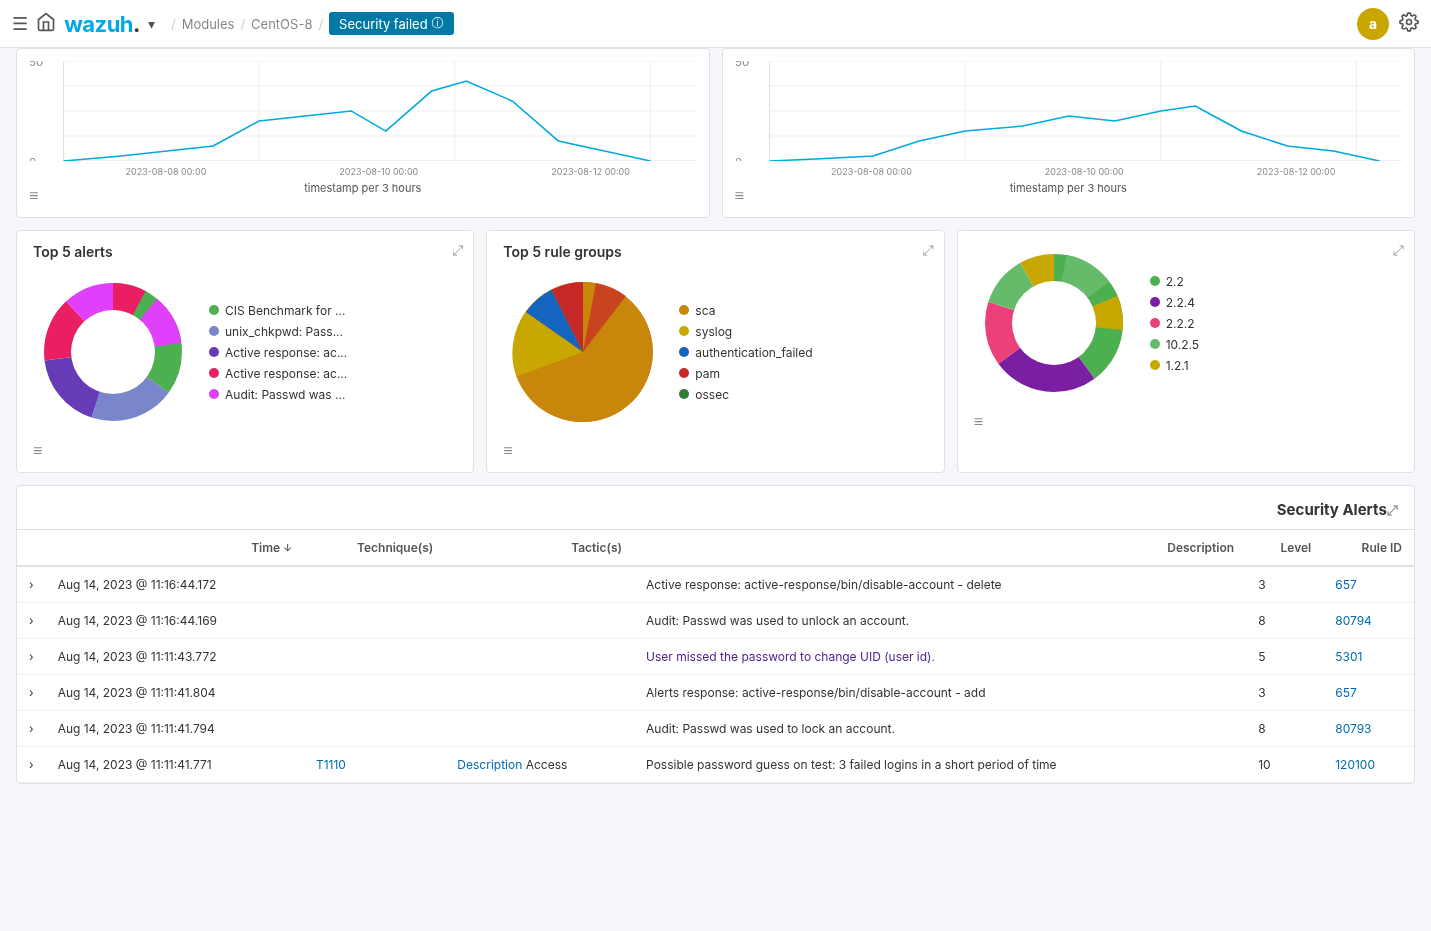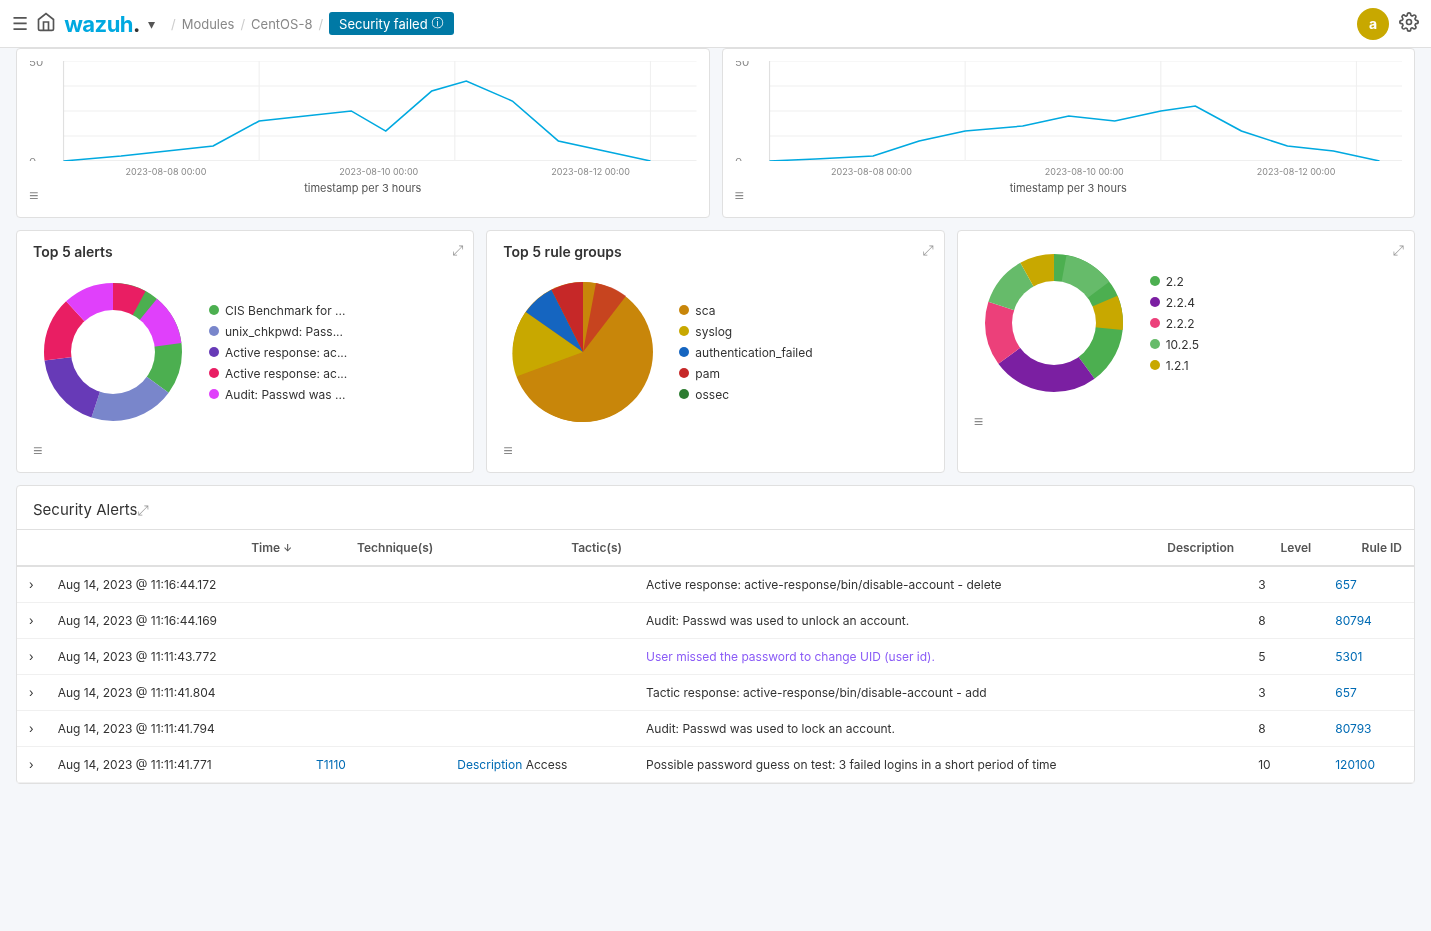--- a/index.html
+++ b/index.html
@@ -36,21 +36,21 @@
     .pie-panel { background: #fff; border: 1px solid #e0e0e0; border-radius: 4px; padding: 12px 16px; flex: 1; position: relative; }
     .pie-panel-title { font-size: 14px; font-weight: 600; color: #333; margin-bottom: 12px; }
     .expand-icon { position: absolute; top: 10px; right: 10px; color: #999; cursor: pointer; font-size: 14px; }
     .pie-content { display: flex; align-items: center; gap: 16px; }
     .pie-legend { display: flex; flex-direction: column; gap: 6px; font-size: 12px; }
     .legend-item { display: flex; align-items: center; gap: 6px; }
     .legend-dot { width: 10px; height: 10px; border-radius: 50%; flex-shrink: 0; }
 
     
     .alerts-panel { background: #fff; border: 1px solid #e0e0e0; border-radius: 4px; padding: 0; }
-    .alerts-header { padding: 14px 16px 10px; font-size: 15px; font-weight: 400; color: #333; border-bottom: 1px solid #e0e0e0; display: flex; align-items: center; justify-content: flex-start; }
+    .alerts-header { padding: 14px 16px 10px; font-size: 15px; font-weight: 700; color: #333; border-bottom: 1px solid #e0e0e0; display: flex; align-items: center; justify-content: flex-end; }
     .alerts-table { width: 100%; border-collapse: collapse; }
     .alerts-table th { padding: 10px 12px; text-align: right; font-size: 12px; font-weight: 600; color: #555; border-bottom: 2px solid #e0e0e0; white-space: nowrap; }
     .alerts-table td { padding: 10px 12px; border-bottom: 1px solid #f0f0f0; font-size: 12px; color: #333; vertical-align: middle; }
     .chevron-cell { width: 20px; color: #999; cursor: pointer; }
     .rule-id-link { color: #006bb4; cursor: pointer; }
     .technique-link { color: #006bb4; cursor: pointer; }
     .time-cell { white-space: nowrap; }
     .sort-arrow { font-size: 10px; }
 
     
@@ -325,30 +325,30 @@
             <td></td>
             <td>Audit: Passwd was used to unlock an account.</td>
             <td>8</td>
             <td><span class="rule-id-link">80794</span></td>
           </tr>
           <tr>
             <td class="chevron-cell">›</td>
             <td class="time-cell">Aug 14, 2023 @ 11:11:43.772</td>
             <td></td>
             <td></td>
-            <td style="color: #8b5cf6;">User missed the password to change UID (user id).</td>
+            <td style="color: #4c1d95;">User missed the password to change UID (user id).</td>
             <td>5</td>
             <td><span class="rule-id-link">5301</span></td>
           </tr>
           <tr>
             <td class="chevron-cell">›</td>
             <td class="time-cell">Aug 14, 2023 @ 11:11:41.804</td>
             <td></td>
             <td></td>
-            <td>Tactic response: active-response/bin/disable-account - add</td>
+            <td>Alerts response: active-response/bin/disable-account - add</td>
             <td>3</td>
             <td><span class="rule-id-link">657</span></td>
           </tr>
           <tr>
             <td class="chevron-cell">›</td>
             <td class="time-cell">Aug 14, 2023 @ 11:11:41.794</td>
             <td></td>
             <td></td>
             <td>Audit: Passwd was used to lock an account.</td>
             <td>8</td>

